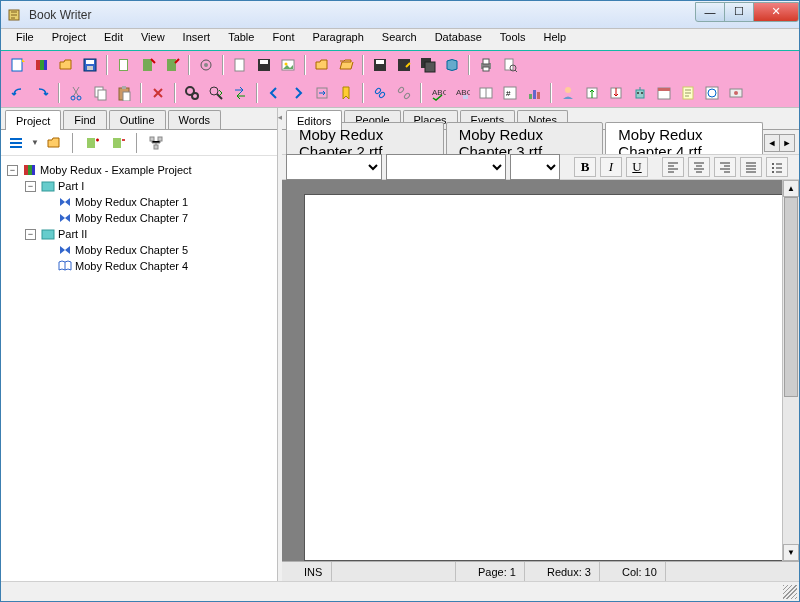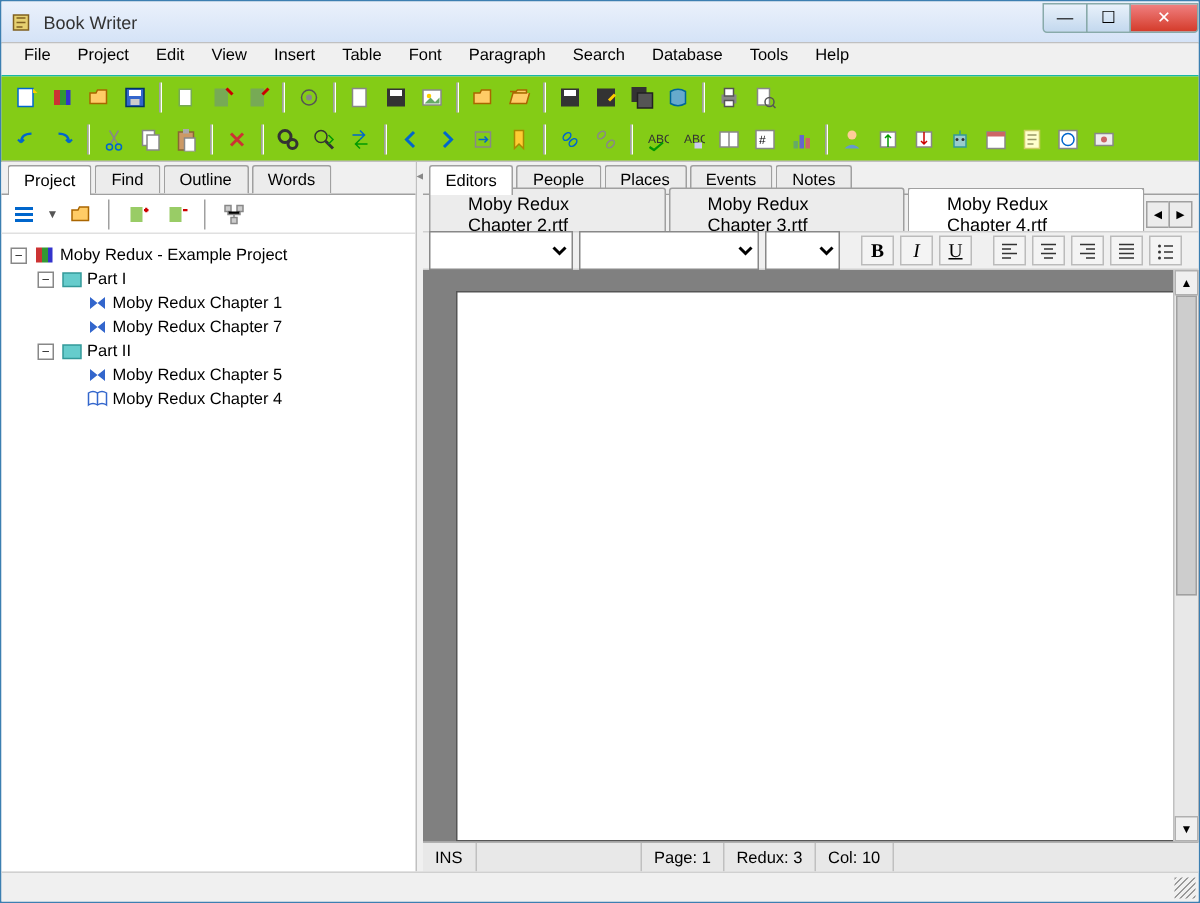--- a/index.html
+++ b/index.html
@@ -8,52 +8,52 @@
 .titlebar { height: 28px; background: linear-gradient(#eaf1fb, #d5e3f7); display: flex; align-items: center; padding: 0 0 0 6px; border-bottom: 1px solid #c0c0c0; }
 .titlebar .icon { width: 16px; height: 16px; margin-right: 6px; }
 .titlebar .title { flex: 1; color: #333; font-size: 12px; }
 .winbtns { display: flex; height: 20px; margin-top: -6px; }
 .winbtn { width: 30px; height: 20px; display: flex; align-items: center; justify-content: center; border: 1px solid #8aa; margin-left: -1px; font-size: 11px; font-family: Arial; }
 .winbtn.min { background: linear-gradient(#e8f1fa,#c3d8ee); border-radius: 0 0 0 3px; }
 .winbtn.max { background: linear-gradient(#e8f1fa,#c3d8ee); }
 .winbtn.close { background: linear-gradient(#f08080,#d43b2a); color: #fff; width: 46px; border-radius: 0 0 3px 0; }
 .menubar { height: 22px; display: flex; align-items: flex-start; padding: 0 6px; background: #f0f0f0; border-bottom: 1px solid #14b8a6; }
 .menubar span { padding: 2px 9px; cursor: default; }
-.toolbars { background: #84cc16; border-bottom: 1px solid #c0c0c0; }
+.toolbars { background: #f9a8d4; border-bottom: 1px solid #c0c0c0; }
 .toolbar { height: 28px; display: flex; align-items: center; padding: 2px 6px; gap: 2px; }
 .tbtn { width: 22px; height: 22px; display: flex; align-items: center; justify-content: center; border: 1px solid transparent; }
 .tsep { width: 2px; height: 20px; border-left: 1px solid #a0a0a0; border-right: 1px solid #fff; margin: 0 3px; }
 .content { flex: 1; display: flex; min-height: 0; }
 .leftpanel { width: 277px; display: flex; flex-direction: column; border-right: 1px solid #c0c0c0; background: #fff; }
 .splitter { width: 4px; background: #f0f0f0; display: flex; align-items: flex-start; justify-content: center; cursor: col-resize; }
 .splitter .grip { font-size: 9px; color: #888; margin-top: 4px; }
 .rightpanel { flex: 1; display: flex; flex-direction: column; background: #f0f0f0; }
 .tabs { height: 22px; display: flex; align-items: flex-end; padding: 2px 4px 0 4px; border-bottom: 1px solid #a0a0a0; background: #f0f0f0; }
 .tab { padding: 3px 10px; border: 1px solid #a0a0a0; border-bottom: none; background: #ececec; margin-right: 2px; font-size: 11px; border-radius: 2px 2px 0 0; cursor: default; }
 .tab.active { background: #fff; position: relative; top: 1px; padding-top: 4px; }
 .ltoolbar { height: 26px; display: flex; align-items: center; padding: 2px 4px; border-bottom: 1px solid #e0e0e0; gap: 4px; }
 .tree { flex: 1; padding: 6px 4px; overflow: auto; font-size: 11px; line-height: 16px; }
 .tree .node { display: flex; align-items: center; height: 16px; white-space: nowrap; cursor: default; }
 .tree .exp { width: 11px; height: 11px; border: 1px solid #888; font-size: 9px; line-height: 9px; text-align: center; margin-right: 4px; background: #fff; color: #333; }
 .tree .ic { width: 16px; display: inline-flex; justify-content: center; margin-right: 2px; }
 .doctabs { height: 24px; display: flex; align-items: center; padding: 2px 4px 0 4px; gap: 2px; background: #f0f0f0; }
-.doctab { padding: 3px 25px; border: 1px solid #a0a0a0; background: #ececec; font-size: 12px; border-radius: 2px 2px 0 0; cursor: default; }
+.doctab { padding: 3px 12px; border: 1px solid #a0a0a0; background: #ececec; font-size: 15px; border-radius: 2px 2px 0 0; cursor: default; }
 .doctab.active { background: #fff; border-bottom: 1px solid #fff; }
 .docnav { margin-left: auto; display: flex; }
 .docnav .nbtn { width: 16px; height: 18px; border: 1px solid #a0a0a0; background: #ececec; font-size: 9px; display: flex; align-items: center; justify-content: center; margin-left: -1px; }
 .formatbar { height: 26px; display: flex; align-items: center; padding: 2px 4px; gap: 4px; border-top: 1px solid #d0d0d0; border-bottom: 1px solid #d0d0d0; background: #f0f0f0; }
 .combo { height: 20px; border: 1px solid #888; background: #fff; font-size: 11px; padding: 12px 2px; }
 .fbtn { width: 22px; height: 20px; border: 1px solid #bbb; background: #f4f4f4; font-family: "Times New Roman", serif; font-size: 13px; display: flex; align-items: center; justify-content: center; }
 .editor-area { flex: 1; background: #808080; padding: 14px 0 0 22px; position: relative; overflow: hidden; }
 .page { width: 100%; height: 100%; background: #fff; border: 1px solid #555; }
 .vscroll { position: absolute; right: 0; top: 0; bottom: 0; width: 17px; background: #e8e8e8; border-left: 1px solid #c0c0c0; }
 .vscroll .sbtn { height: 17px; background: #f0f0f0; border: 1px solid #b0b0b0; font-size: 8px; display: flex; align-items: center; justify-content: center; }
 .vscroll .thumb { position: absolute; top: 17px; left: 1px; right: 1px; height: 200px; background: #cdcdcd; border: 1px solid #a0a0a0; }
 .statusbar { height: 20px; background: #e8e8e8; border-top: 1px solid #b0b0b0; display: flex; align-items: center; font-size: 11px; }
-.statusbar .cell { padding: 0 8px; border-right: 1px solid #c0c0c0; height: 100%; display: flex; align-items: center; }
+.statusbar .cell { padding: 0 8px; border-right: 1px solid #c0c0c0; height: 100%; display: flex; align-items: center; margin-left: 14px; }
 svg { display: block; }
 .bottombar { height: 20px; background: #f0f0f0; border-top: 1px solid #d0d0d0; display: flex; align-items: center; justify-content: flex-end; padding-right: 2px; }
 .grip-corner { width: 14px; height: 14px; background: repeating-linear-gradient(135deg, #999 0 1px, transparent 1px 3px); }
 </style>
 </head>
 <body>
 
 <div class="window">
   <div class="titlebar">
     <span class="icon">

